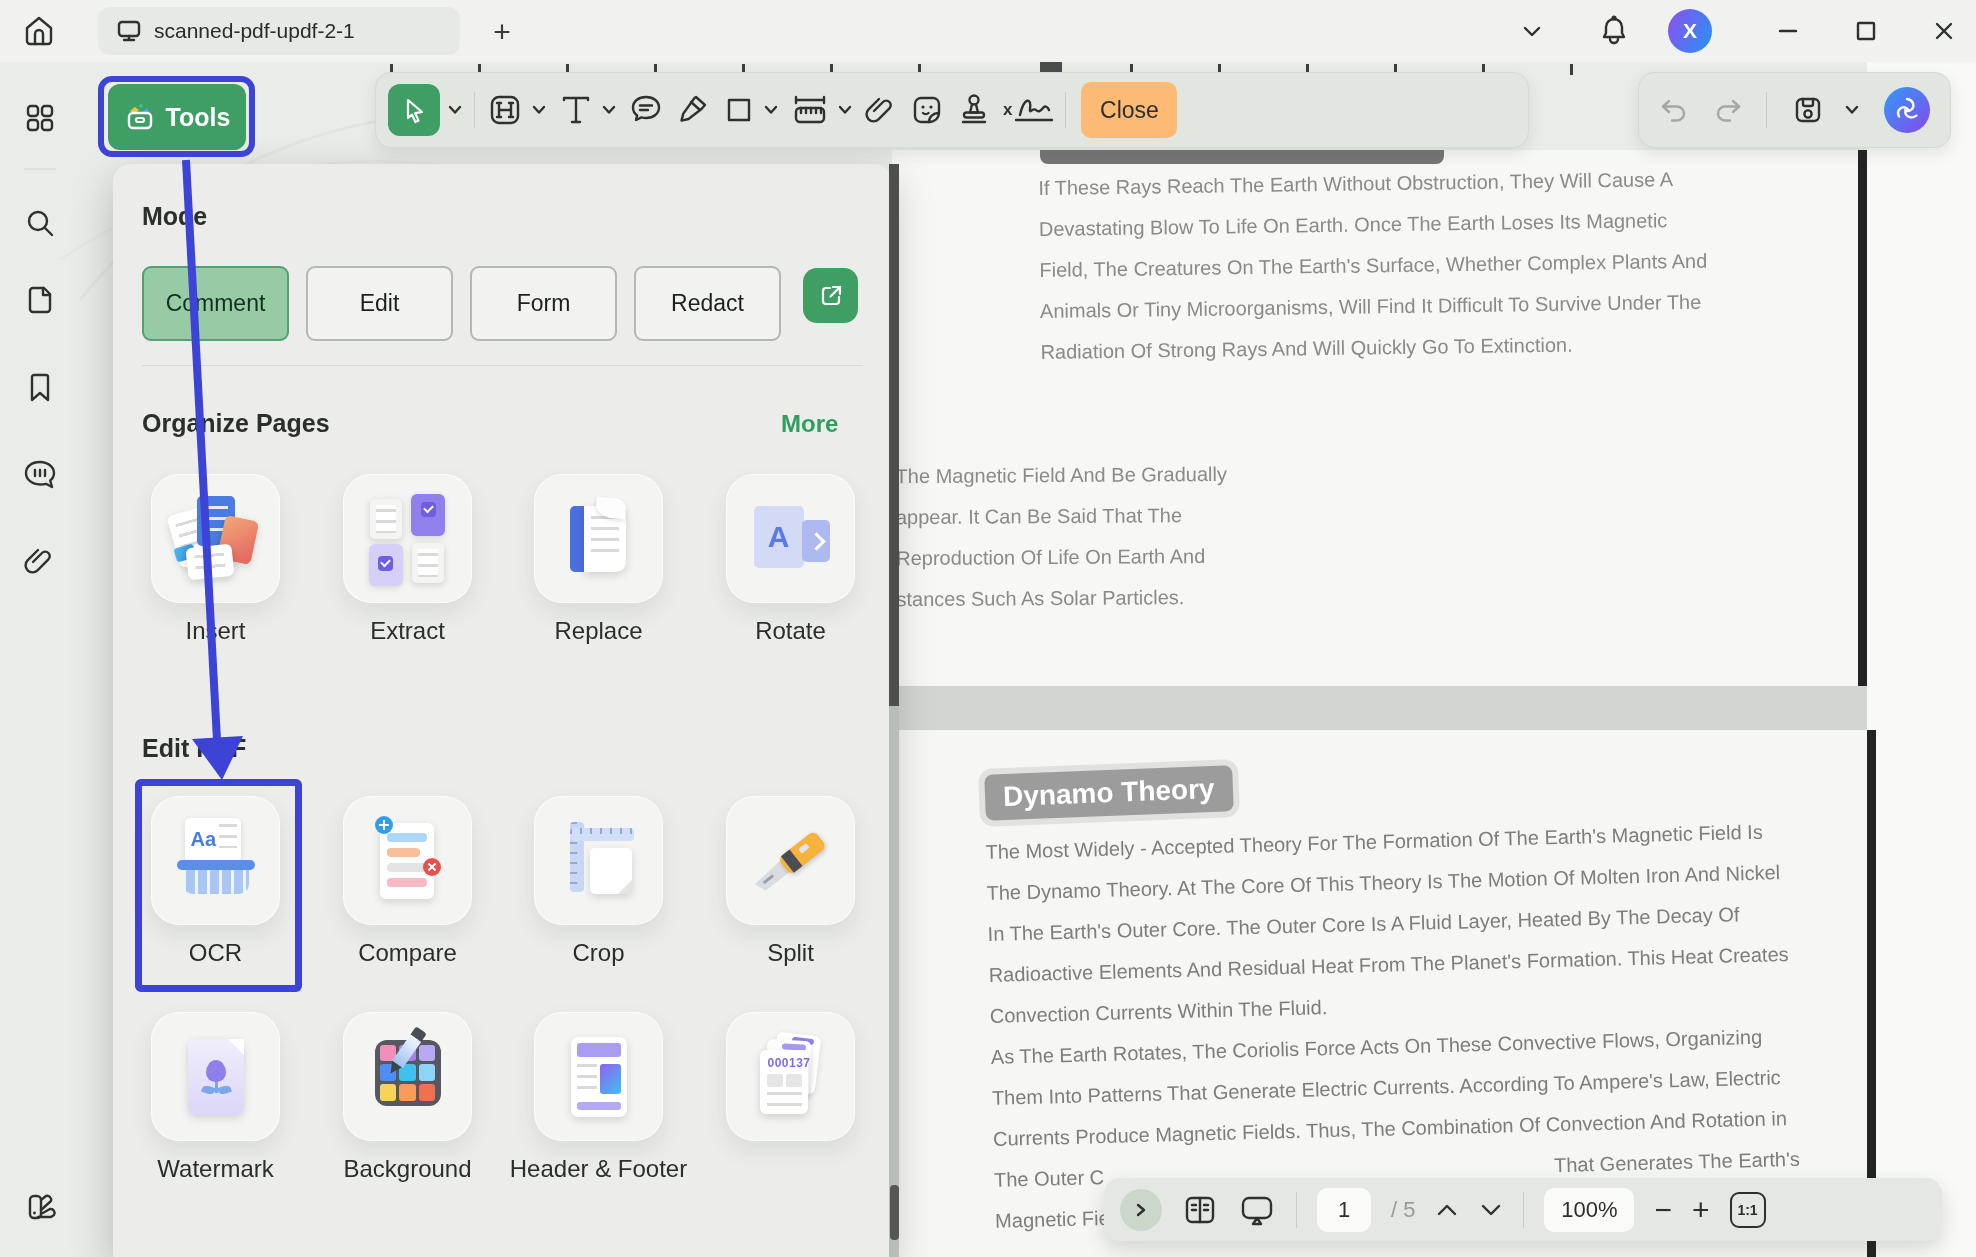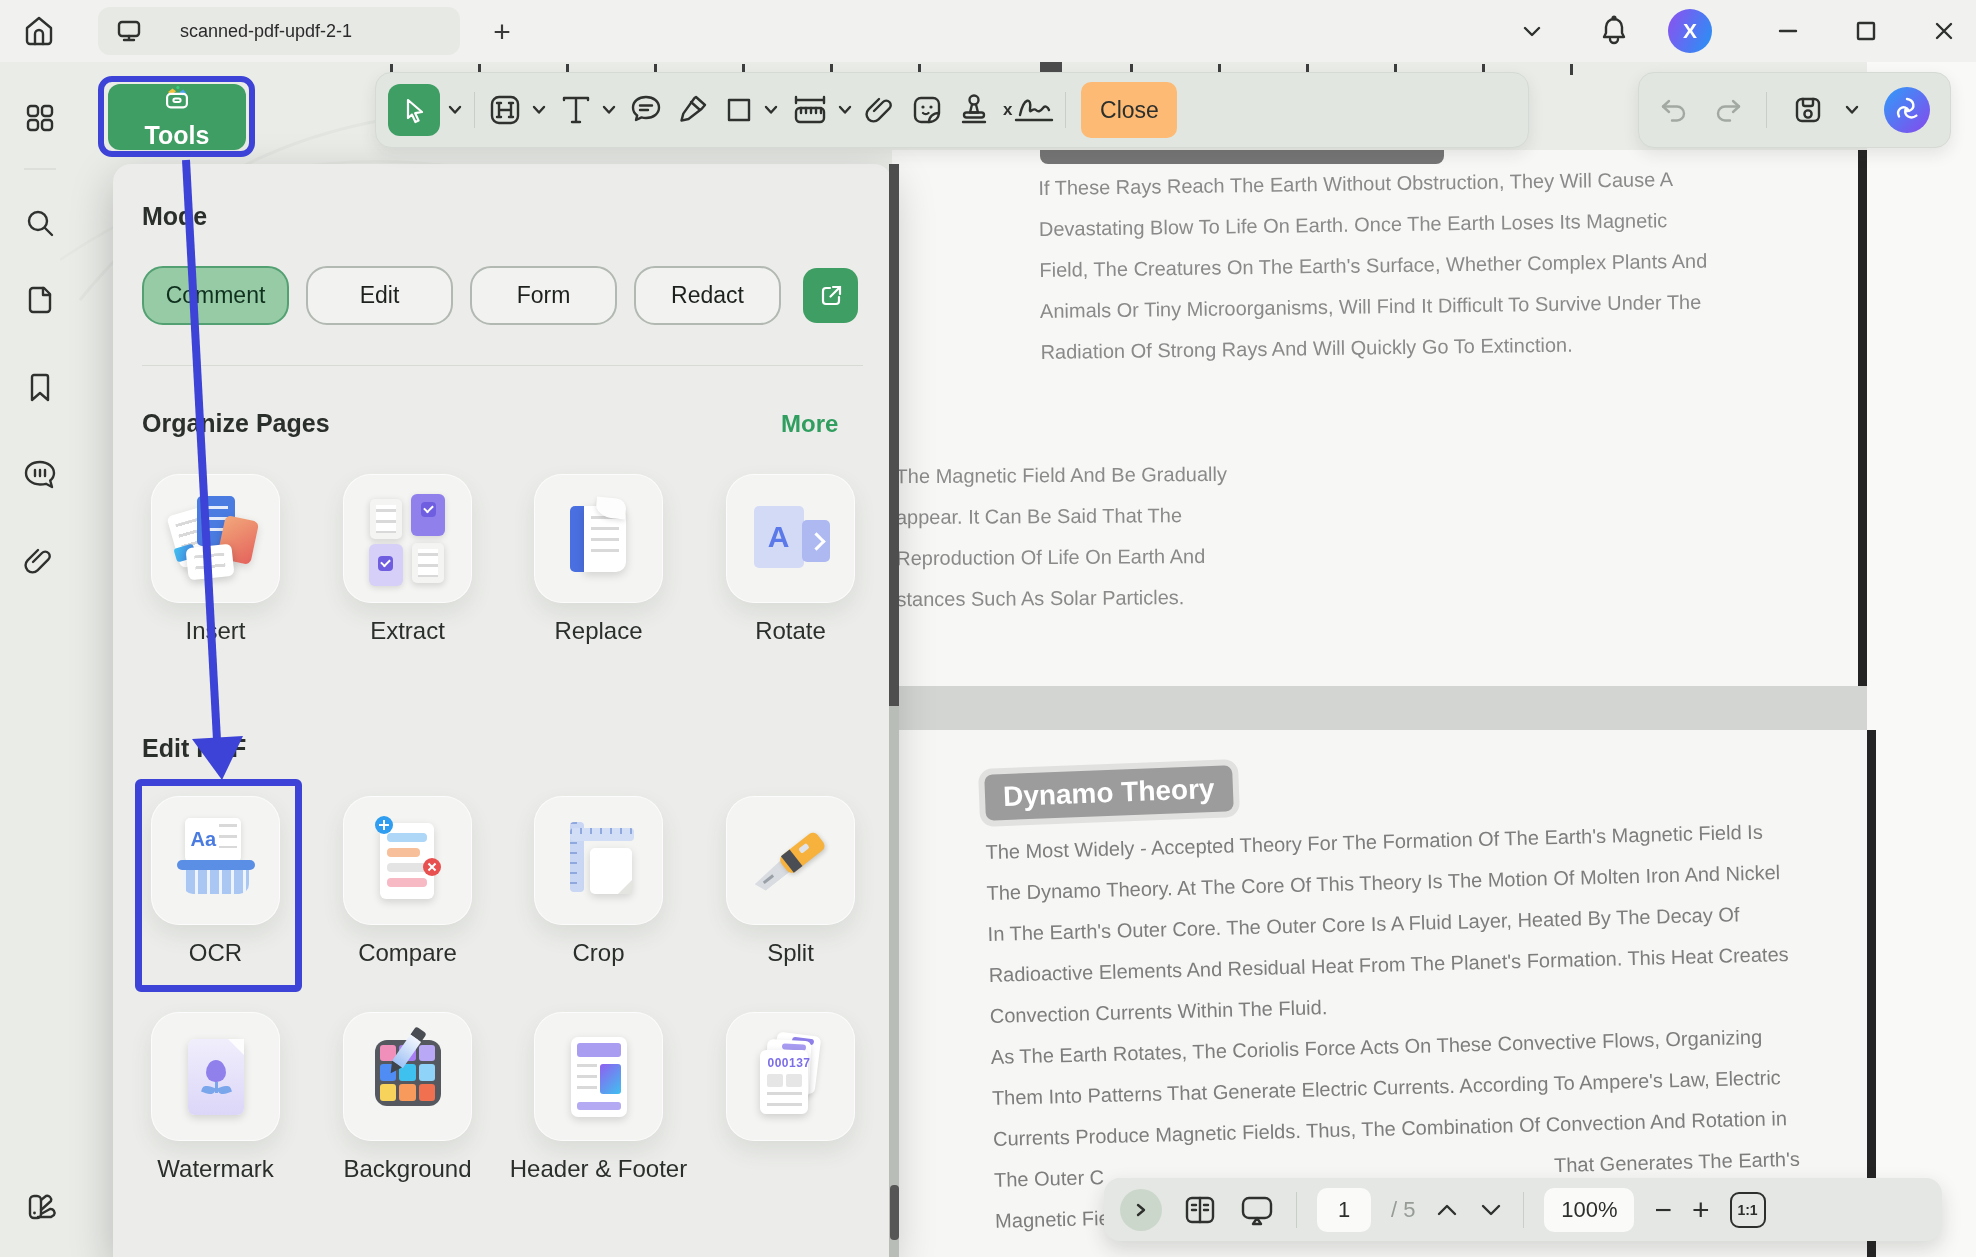--- a/index.html
+++ b/index.html
@@ -8,39 +8,39 @@
   .abs{position:absolute;}
   svg{display:block;}
   .ic{stroke:#2e312e;fill:none;stroke-width:2.4;stroke-linecap:round;stroke-linejoin:round;}
   .ic-dis{stroke:#a2a8a2;fill:none;stroke-width:2.4;stroke-linecap:round;stroke-linejoin:round;}
 
   
   #titlebar{left:0;top:0;width:1976px;height:62px;background:#f1f2ef;}
   #home-btn{left:16px;top:8px;width:46px;height:46px;display:flex;align-items:center;justify-content:center;border-radius:10px;}
   #tab{left:98px;top:7px;width:362px;height:48px;background:#e7e9e5;border-radius:12px;
        display:flex;align-items:center;gap:12px;padding:0 18px;box-sizing:border-box;}
-  #tab-title{font-size:18px;color:#2b2b2b;white-space:nowrap;margin-left:26px;}
+  #tab-title{font-size:21px;color:#2b2b2b;white-space:nowrap;}
   #new-tab{left:482px;top:12px;width:40px;height:40px;font-size:30px;color:#3a3a3a;display:flex;align-items:center;justify-content:center;font-weight:300;}
   .tb-right{top:0;height:62px;display:flex;align-items:center;justify-content:center;}
   #avatar{left:1668px;top:9px;width:44px;height:44px;border-radius:50%;
           background:linear-gradient(115deg,#8456f0 10%,#2e8df5 90%);
           display:flex;align-items:center;justify-content:center;color:#fff;font-weight:bold;font-size:21px;}
 
   
   .card{background:#e2e6e1;border:1px solid #d6dad5;border-radius:16px;
         box-shadow:0 6px 16px rgba(40,50,40,.10);display:flex;align-items:center;}
   #center-card{left:375px;top:72px;width:1154px;height:76px;padding:0 12px;gap:11px;box-sizing:border-box;z-index:7;}
   #right-card{left:1638px;top:72px;width:313px;height:76px;padding:0 20px;gap:18px;box-sizing:border-box;z-index:7;justify-content:space-between;}
   .tdiv{width:1px;height:36px;background:#c9cec8;}
   .tbtn{display:flex;align-items:center;justify-content:center;}
   #select-btn{width:52px;height:52px;border-radius:12px;background:#3f9e64;}
   #close-btn{width:96px;height:56px;border-radius:10px;background:#fdba74;font-size:23px;color:#2c2f2c;margin-left:4px;}
   .chev{display:flex;align-items:center;margin-left:-4px;}
   #tools-btn{left:108px;top:84px;width:138px;height:66px;border-radius:12px;background:#3f9e64;z-index:7;
-             display:flex;align-items:center;justify-content:center;gap:10px;color:#fff;font-weight:bold;font-size:25px;flex-direction:column;}
+             display:flex;align-items:center;justify-content:center;gap:10px;color:#fff;font-weight:bold;font-size:25px;}
   #tools-outline{left:98px;top:76px;width:145px;height:69px;border:6px solid #3c43d6;border-radius:14px;z-index:12;pointer-events:none;}
   #ai-btn{width:46px;height:46px;border-radius:50%;background:linear-gradient(135deg,#3d8ff7 15%,#7a55ee 85%);
           display:flex;align-items:center;justify-content:center;}
 
   
   .side-ic{left:22px;width:36px;height:36px;display:flex;align-items:center;justify-content:center;}
   #side-div{left:24px;top:168px;width:32px;height:2px;background:#dcdfda;}
 
   
   #right-strip{left:1867px;top:62px;width:109px;height:1195px;background:#f9f9f7;z-index:1;}
@@ -59,21 +59,21 @@
   #p2-frag-right{position:absolute;right:4px;top:0;}
   .tickrow{z-index:3;}
   .tick{position:absolute;width:3px;height:11px;background:#3e3e3e;top:64px;}
   #tick-big{left:1040px;top:62px;width:22px;height:14px;background:#4c4c4c;z-index:3;}
 
   
   #panel{left:113px;top:164px;width:779px;height:1093px;background:#ecedea;border-radius:18px 18px 0 0;
          box-shadow:0 14px 44px rgba(0,0,0,.22);z-index:5;}
   .sec-h{font-size:25px;font-weight:600;color:#2b2f2b;}
   #mode-label{left:29px;top:38px;}
-  .mode-btn{position:absolute;top:102px;width:147px;height:59px;border-radius:21px;background:#f2f3f0;border:2px solid #b2b8b2;
+  .mode-btn{position:absolute;top:102px;width:147px;height:75px;border-radius:9px;background:#f2f3f0;border:2px solid #b2b8b2;
             box-sizing:border-box;display:flex;align-items:center;justify-content:center;font-size:23px;color:#1d211d;}
   .mode-btn.sel{background:#96cba6;border-color:#53a172;color:#10301e;}
   #expand-btn{position:absolute;left:690px;top:104px;width:55px;height:55px;border-radius:14px;background:#3f9e64;
               display:flex;align-items:center;justify-content:center;}
   #panel-div{left:29px;top:201px;width:721px;height:1px;background:#d8dad5;}
   #org-label{left:29px;top:245px;}
   #more-link{left:668px;top:246px;font-size:24px;font-weight:600;color:#2f9e5f;}
   #edit-label{left:29px;top:570px;}
   .cell{position:absolute;width:129px;}
   .tile{width:129px;height:129px;background:#f4f5f2;border-radius:28px;

